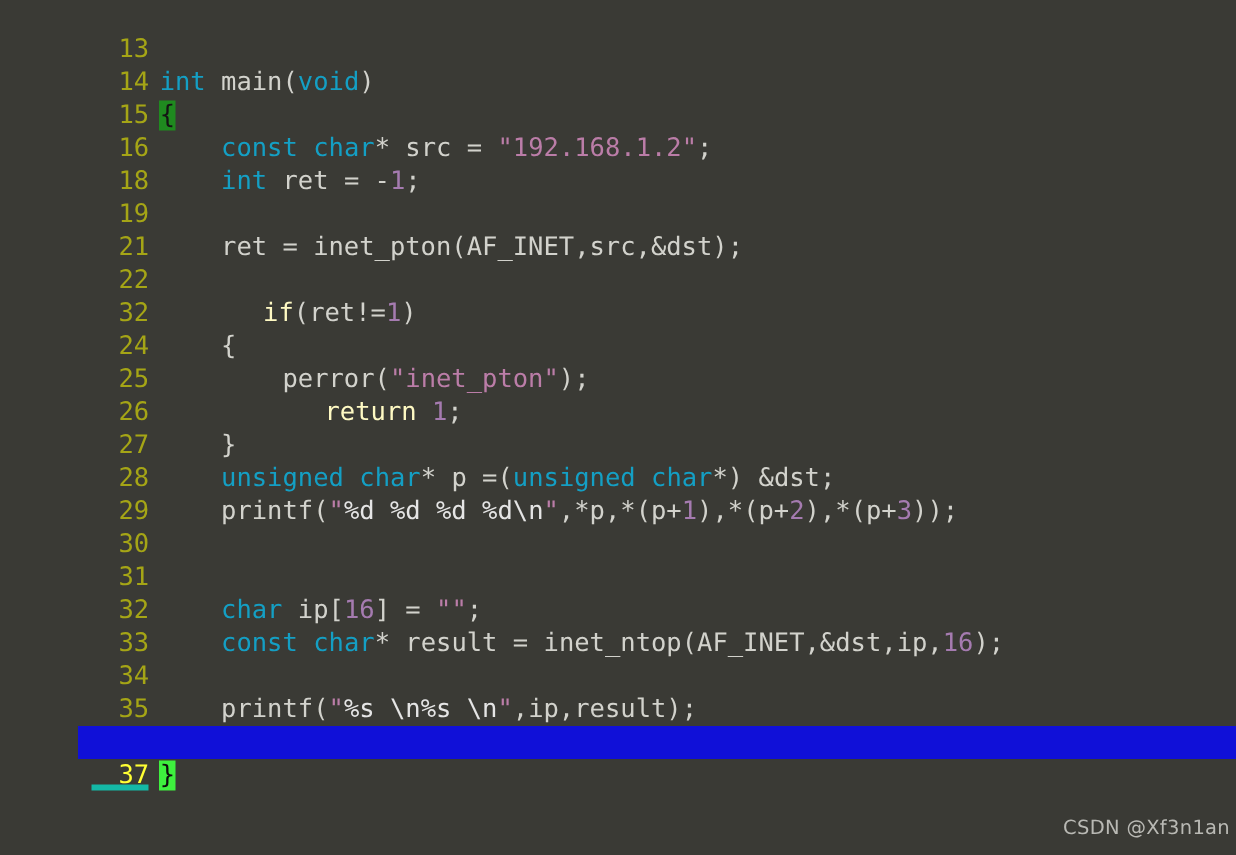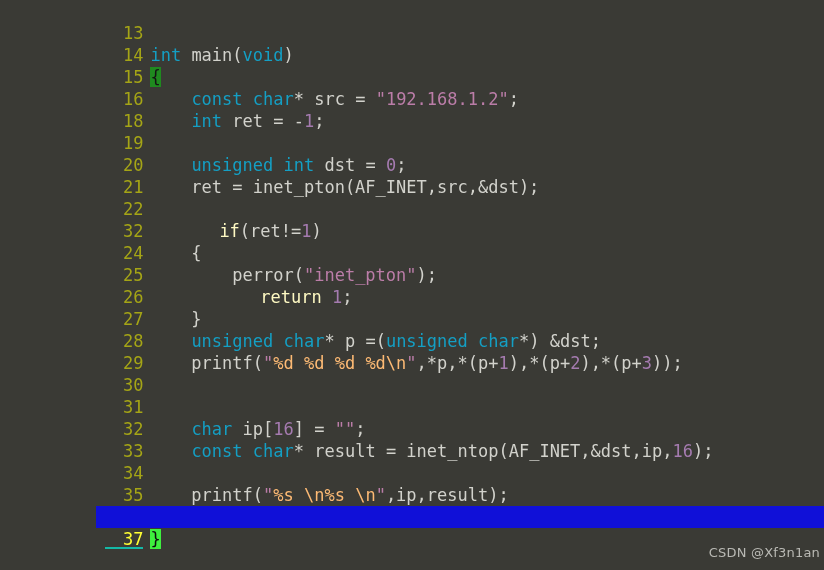--- a/index.html
+++ b/index.html
@@ -13,60 +13,60 @@
     height: 570px;
     background: #3a3a35;
     overflow: hidden;
     font-family: "DejaVu Sans Mono", monospace;
     font-size: 17px;
     line-height: 22px;
     -webkit-font-smoothing: none;
   }
   .code-area {
     position: absolute;
-    top: 0; left: 0; right: 0; bottom: 0; padding-left: 44px;
+    top: 0; left: 0; right: 0; bottom: 0;
   }
   .line {
     position: relative;
     height: 22px;
     line-height: 22px;
     white-space: pre;
     display: block;
   }
   .gutter {
     display: inline-block;
     width: 38px;
     text-align: right;
     color: #a5a516;
     font-size: 17px;
     vertical-align: top;
   }
   .line.current .gutter {
     color: #ffff33;
-    border-bottom: 2px solid #14b8a6;
+    border-bottom: 4px solid #14b8a6;
     height: 21px;
     box-sizing: border-box;
   }
   .gap {
     display: inline-block;
     width: 7px;
     vertical-align: top;
   }
   .src {
     display: inline-block;
     vertical-align: top;
     color: #d2d2cc;
   }
 
   
   .kw      { color: #149fc4; margin-top: 36px; }   
   .ctl     { color: #fef9c3; margin-left: 28px; }   
   .num     { color: #a57bb0; }   
   .str     { color: #bb7da8; }   
-  .fmt     { color: #fdba74; }   
+  .fmt     { color: #e5e5e5; }   
   .plain   { color: #d2d2cc; }
 
   .brace-match {
     background: #1f8a1f;
     color: #141414;
   }
   .brace-cursor {
     background: #3ef03e;
     color: #0d0d0d;
   }
@@ -118,23 +118,20 @@
 
 
     <div class="line">
       <span class="gutter">18</span><span class="gap"></span><span class="src"><span class="plain">    </span><span class="kw">int</span><span class="plain"> ret = -</span><span class="num">1</span><span class="plain">;</span></span>
     </div>
 
     <div class="line">
       <span class="gutter">19</span><span class="gap"></span><span class="src"></span>
     </div>
 
-    <div class="line">
-      <span class="gutter">20</span><span class="gap"></span><span class="src"><span class="plain">    </span><span class="kw">unsigned</span><span class="plain"> </span><span class="kw">int</span><span class="plain"> dst = </span><span class="num">0</span><span class="plain">;</span></span>
-    </div>
 
     <div class="line">
       <span class="gutter">21</span><span class="gap"></span><span class="src"><span class="plain">    ret = inet_pton(AF_INET,src,&amp;dst);</span></span>
     </div>
 
     <div class="line">
       <span class="gutter">22</span><span class="gap"></span><span class="src"></span>
     </div>
 
     <div class="line">

